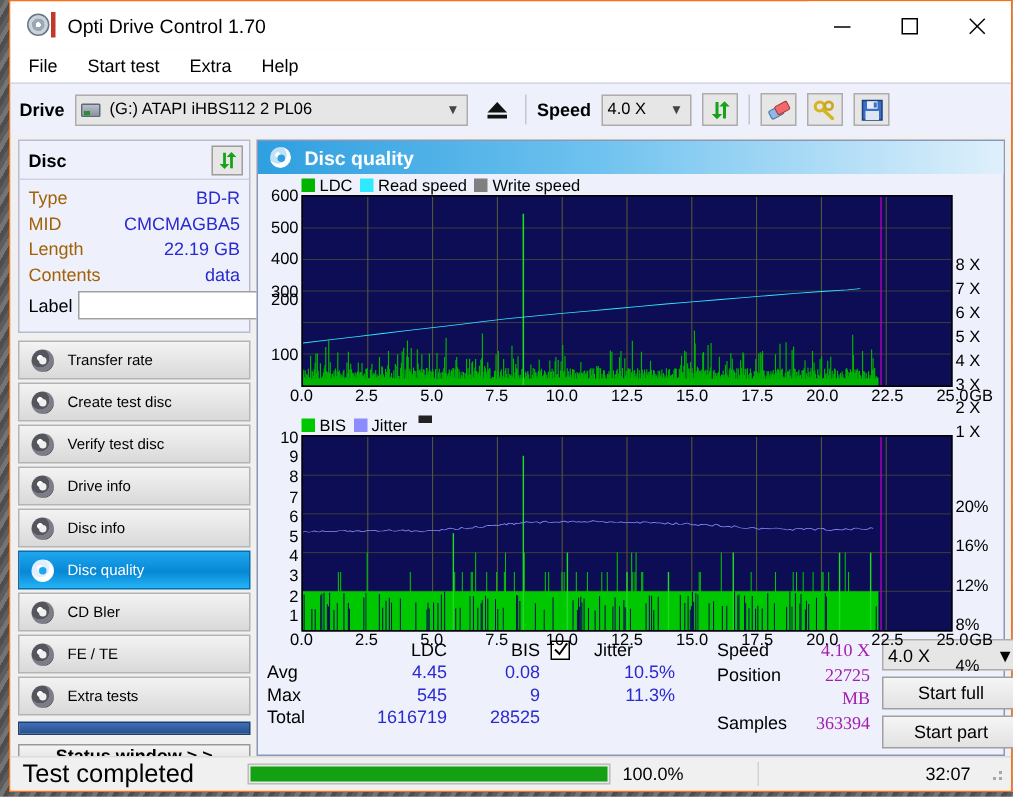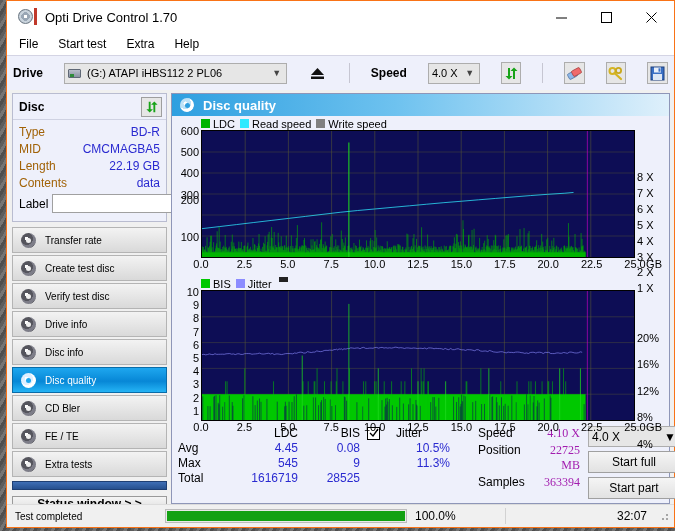--- a/index.html
+++ b/index.html
@@ -28,21 +28,21 @@
   .tb-title{font-size:13px;color:#000;flex:1 1 auto;}
   .tb-btns{display:flex;height:32px;}
   .tb-btn{width:45px;height:32px;display:flex;align-items:center;justify-content:center;
      font-size:13px;color:#000;background:#fff;}
   .tb-btn svg{display:block;}
   
   .menubar{height:22px;background:#fff;display:flex;align-items:center;padding-left:12px;gap:20px;flex:0 0 auto;}
   .menubar span{font-size:12px;color:#000;}
   
   .toolbar{height:34px;background:#eef0fb;border-top:1px solid #d4d4e4;
-     display:flex;align-items:center;padding:0 6px;gap:21px;flex:0 0 auto;}
+     display:flex;align-items:center;padding:0 6px;gap:7px;flex:0 0 auto;}
   .lbl-bold{font-weight:bold;font-size:12px;color:#000;}
   .combo{
      height:21px;background:#e6e6e6;border:1px solid #adadad;box-sizing:border-box;
      display:flex;align-items:center;padding:0 2px 0 3px;font-size:11px;color:#000;
   }
   .combo .cv{flex:1 1 auto;white-space:nowrap;overflow:hidden;}
   .combo .chev{width:14px;text-align:center;color:#444;font-size:9px;}
   .drive-combo{width:262px;}
   .speed-combo{width:60px;}
   .hdd-ico{width:15px;height:13px;margin-right:4px;position:relative;flex:0 0 auto;}
@@ -125,21 +125,21 @@
   .stat-mid{flex:1 1 auto;display:grid;grid-template-columns:66px auto;font-size:12px;align-content:start;row-gap:2px;}
   .stat-mid .k{color:#000;}
   .stat-mid .v{color:#a21caf;text-align:right;padding-right:8px;font-family:Liberation Serif, serif;}
   .stat-right{width:92px;flex:0 0 auto;display:flex;flex-direction:column;gap:4px;}
   .sel-combo{height:21px;background:#e6e6e6;border:1px solid #adadad;box-sizing:border-box;
      display:flex;align-items:center;padding:0 3px;font-size:12px;}
   .sbtn{height:22px;background:linear-gradient(#f5f5f5,#e2e2e2);border:1px solid #a0a0a0;box-sizing:border-box;
      display:flex;align-items:center;justify-content:center;font-size:12px;}
   
   .statusbar{height:22px;flex:0 0 auto;display:flex;align-items:center;background:#f0f0f0;border-top:1px solid #dcdcdc;}
-  .sb-text{width:150px;padding-left:8px;font-size:10px;}
+  .sb-text{width:150px;padding-left:8px;font-size:17px;}
   .sb-prog{width:242px;height:14px;background:#e9e9e9;border:1px solid #bcbcbc;box-sizing:border-box;padding:1px;}
   .sb-prog > i{display:block;height:100%;background:#13a113;}
   .sb-pct{width:90px;padding-left:8px;font-size:12px;}
   .sb-sepv{width:1px;height:16px;background:#d2d2d2;}
   .sb-time{flex:1 1 auto;text-align:right;padding-right:10px;font-size:12px;}
   .grip{width:14px;height:14px;margin-right:3px;position:relative;}
   .grip i{position:absolute;width:2px;height:2px;background:#a6a6a6;}
 </style>
 </head>
 <body>

